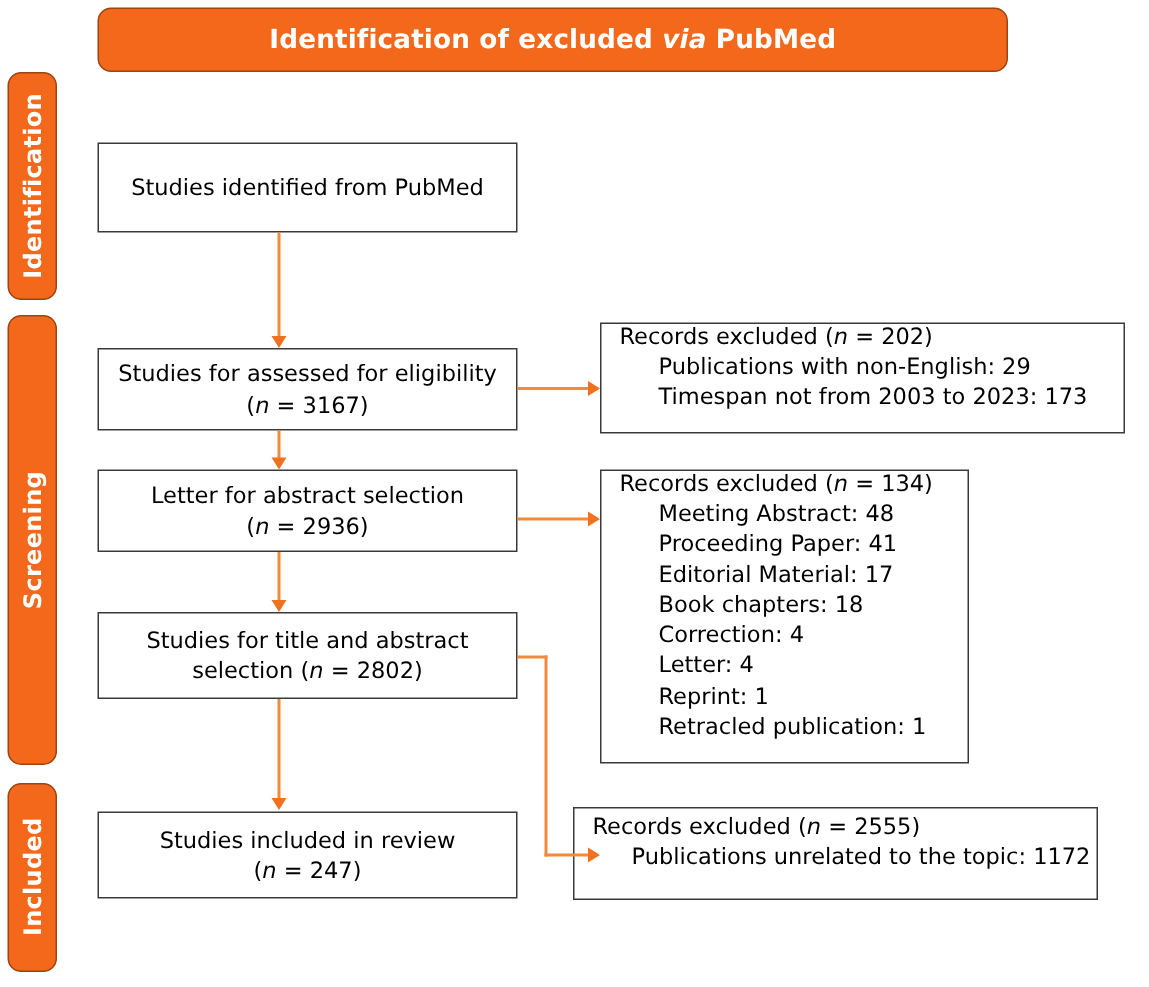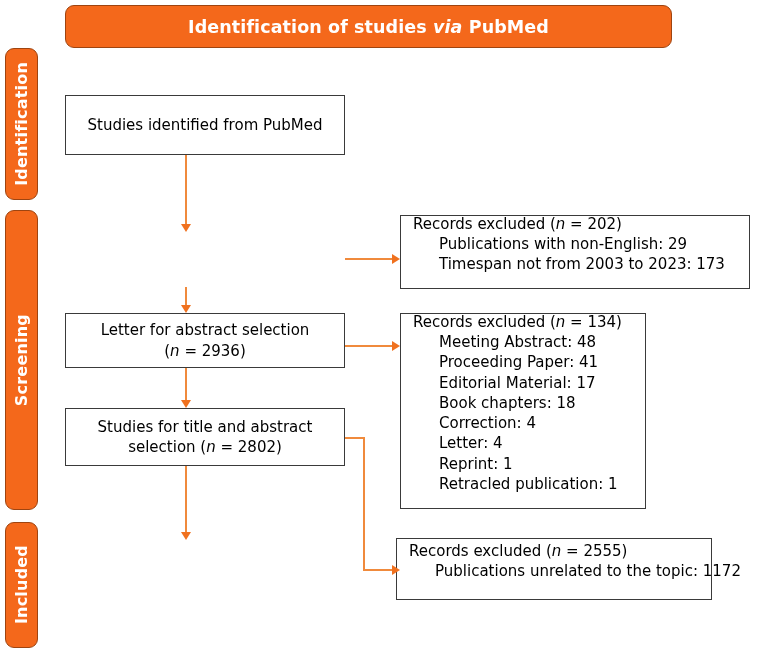--- a/index.html
+++ b/index.html
@@ -104,21 +104,21 @@
   
   #box-identified   { left: 65px; top: 95px;  width: 280px; height: 60px; }
   #box-eligibility  { left: 65px; top: 232px; width: 280px; height: 55px; }
   #box-abstract     { left: 65px; top: 313px; width: 280px; height: 55px; }
   #box-title-abs    { left: 65px; top: 408px; width: 280px; height: 58px; }
   #box-included     { left: 65px; top: 541px; width: 280px; height: 58px; }
 
   
   #box-excl-1 { left: 400px; top: 215px; width: 350px; height: 74px; }
   #box-excl-2 { left: 400px; top: 313px; width: 246px; height: 196px; }
-  #box-excl-3 { left: 396px; top: 538px; width: 316px; height: 62px; }
+  #box-excl-3 { left: 382px; top: 538px; width: 350px; height: 62px; }
 
   
   .conn {
     position: absolute;
     background: #F08A3C;
   }
   .conn-v { width: 1.6px; }
   .conn-h { height: 1.6px; }
   .arrow-down {
     position: absolute;
@@ -135,55 +135,67 @@
     border-left: 8px solid #F0711F;
   }
 </style>
 </head>
 <body>
 
 <div id="diagram">
 
   <div class="banner">
     <div class="banner-text">
-      <span>Identification of studies </span><span class="ital">via</span><span> PubMed</span>
+      <span>Identification of excluded </span><span class="ital">via</span><span> PubMed</span>
     </div>
   </div>
 
   <div class="stage" id="stage-identification">
     <span class="stage-label">Identification</span>
   </div>
   <div class="stage" id="stage-screening">
     <span class="stage-label">Screening</span>
   </div>
   <div class="stage" id="stage-included">
     <span class="stage-label">Included</span>
   </div>
 
   <div class="box centered" id="box-identified">
     <div class="inner">
       <span class="head-line">Studies identified from PubMed</span>
     </div>
   </div>
 
+  <div class="box centered" id="box-eligibility">
+    <div class="inner">
+      <span class="head-line">Studies for assessed for eligibility</span>
+      <span class="head-line"><span>(</span><span class="ital">n</span><span> = 3167)</span></span>
+    </div>
+  </div>
 
   <div class="box centered" id="box-abstract">
     <div class="inner">
       <span class="head-line">Letter for abstract selection</span>
       <span class="head-line"><span>(</span><span class="ital">n</span><span> = 2936)</span></span>
     </div>
   </div>
 
   <div class="box centered" id="box-title-abs">
     <div class="inner">
       <span class="head-line">Studies for title and abstract</span>
       <span class="head-line"><span>selection (</span><span class="ital">n</span><span> = 2802)</span></span>
     </div>
   </div>
 
+  <div class="box centered" id="box-included">
+    <div class="inner">
+      <span class="head-line">Studies included in review</span>
+      <span class="head-line"><span>(</span><span class="ital">n</span><span> = 247)</span></span>
+    </div>
+  </div>
 
   <div class="box listbox" id="box-excl-1">
     <div class="inner">
       <span class="head-line"><span>Records excluded (</span><span class="ital">n</span><span> = 202)</span></span>
       <span class="sub">Publications with non-English: 29</span>
       <span class="sub">Timespan not from 2003 to 2023: 173</span>
     </div>
   </div>
 
   <div class="box listbox" id="box-excl-2">

